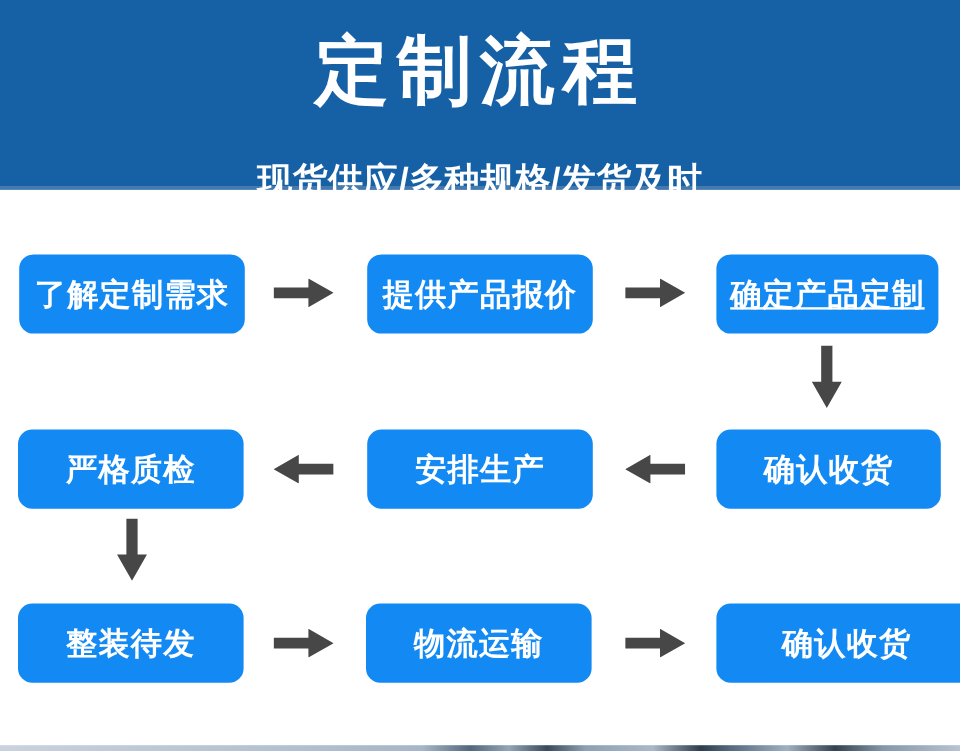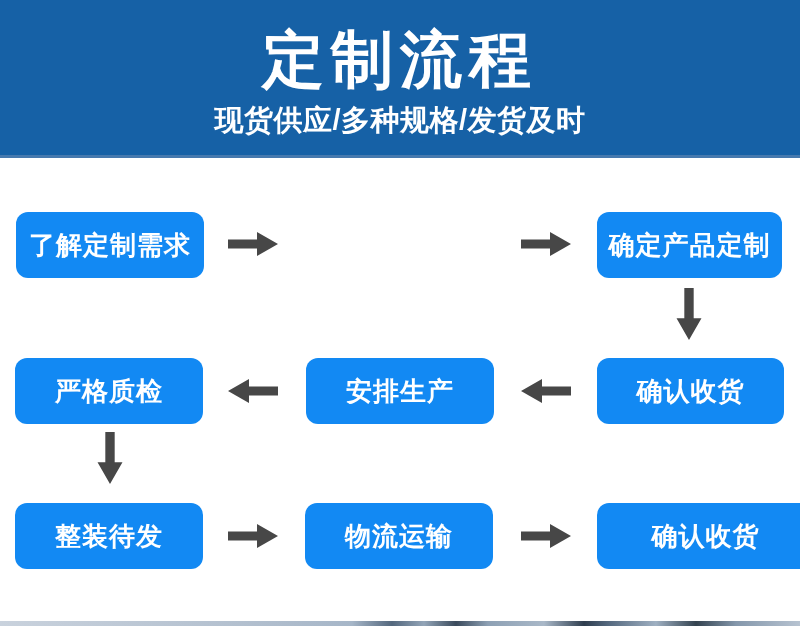--- a/index.html
+++ b/index.html
@@ -29,20 +29,21 @@
     width: 800px;
     height: 158px;
     background: var(--header-bg);
     border-bottom: 3px solid var(--header-edge);
     display: flex;
     flex-direction: column;
     align-items: center;
     justify-content: flex-start;
     padding-top: 22px;
     color: #ffffff;
+    gap: 31px;
   }
   .header-title {
     font-size: 62px;
     font-weight: bold;
     letter-spacing: 7px;
     line-height: 76px;
     white-space: nowrap;
   }
   .header-subtitle {
     margin-top: 5px;
@@ -65,21 +66,21 @@
     justify-content: center;
     color: var(--box-text);
     font-size: 26px;
     font-weight: bold;
     letter-spacing: 1px;
     white-space: nowrap;
     text-align: center;
   }
   .r1c1 { left: 16px;  top: 212px; }
   .r1c2 { left: 306px; top: 212px; }
-  .r1c3 { left: 597px; top: 212px; width: 185px; }
+  .r1c3 { left: 597px; top: 212px; width: 185px; text-decoration: underline; }
   .r2c1 { left: 15px;  top: 358px; }
   .r2c2 { left: 306px; top: 358px; }
   .r2c3 { left: 597px; top: 358px; width: 187px; }
   .r3c1 { left: 15px;  top: 503px; }
   .r3c2 { left: 305px; top: 503px; }
   .r3c3 { left: 597px; top: 503px; width: 217px; }
 
   
   .arrow { position: absolute; display: block; }
   .arrow svg { display: block; }
@@ -117,20 +118,21 @@
     <div class="header-title">定制流程</div>
     <div class="header-subtitle">现货供应/多种规格/发货及时</div>
   </div>
 
   <div class="box r1c1">了解定制需求</div>
   <span class="arrow a-h a-r1-1">
     <svg width="50" height="24" viewBox="0 0 50 24">
         <polygon points="0,7.5 29,7.5 29,0 50,12 29,24 29,16.5 0,16.5"></polygon>
       </svg>
   </span>
+  <div class="box r1c2">提供产品报价</div>
   <span class="arrow a-h a-r1-2">
     <svg width="50" height="24" viewBox="0 0 50 24">
         <polygon points="0,7.5 29,7.5 29,0 50,12 29,24 29,16.5 0,16.5"></polygon>
       </svg>
   </span>
   <div class="box r1c3">确定产品定制</div>
 
   <span class="arrow a-v a-dn-r">
     <svg width="26" height="52" viewBox="0 0 24 50">
         <polygon points="7.5,0 7.5,29 0,29 12,50 24,29 16.5,29 16.5,0"></polygon>

